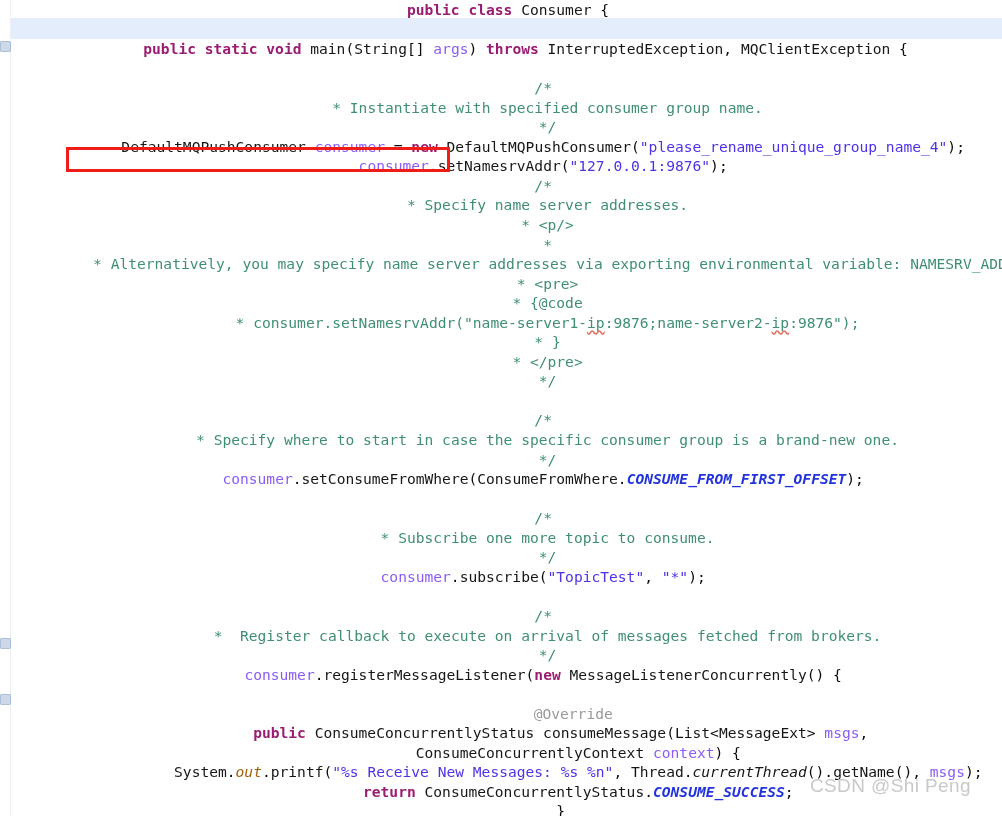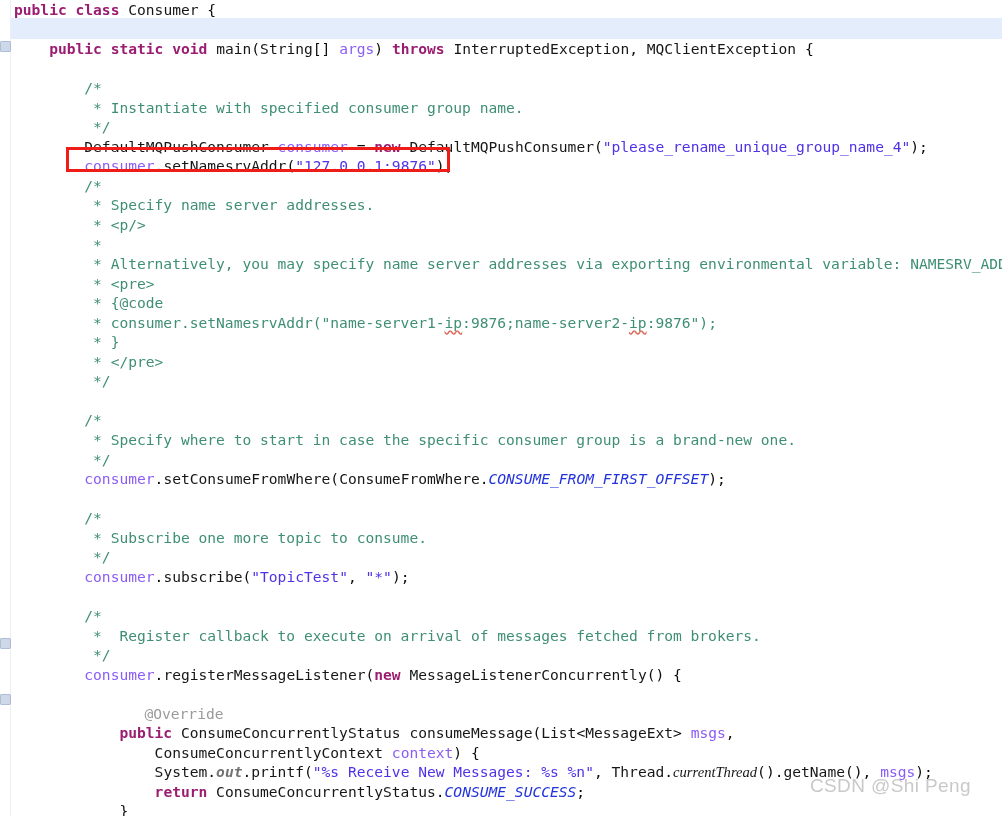--- a/index.html
+++ b/index.html
@@ -13,20 +13,21 @@
     position: relative;
     overflow: hidden;
     font-family: "DejaVu Sans Mono", "Liberation Mono", monospace;
   }
 
   
   #editor {
     position: absolute;
     inset: 0;
     background: #ffffff;
+    text-align: center;
   }
 
   
   #gutter {
     position: absolute;
     left: 0;
     top: 0;
     width: 11px;
     height: 816px;
     background: #ffffff;
@@ -89,23 +90,23 @@
     height: 19.55px;
     padding-left: 14px;
   }
 
   
   .kw   { color: #9b1d72; font-weight: bold; }          
   .typ  { color: #161616; }                             
   .cmt  { color: #3f8f73; }                             
   .str  { color: #4f32e8; }                             
   .var  { color: #8b5cf6; }                             
-  .fld  { color: #737373; font-weight: bold; font-style: italic; }   
-  .sconst { color: #2233dd; font-weight: normal; font-style: italic; } 
-  .mth  { color: #161616; font-style: italic; font-family: Liberation Serif, serif; }         
+  .fld  { color: #a16207; font-weight: normal; font-style: italic; }   
+  .sconst { color: #2233dd; font-weight: bold; font-style: italic; } 
+  .mth  { color: #161616; font-style: italic; }         
   .anno { color: #9a9a9a; margin-left: 25px; }                             
   .pl   { color: #0b0b0b; }                             
 
   
   .sq {
     text-decoration: underline wavy #e06a5a;
     text-decoration-skip-ink: none;
     text-underline-offset: 2px;
   }
 

